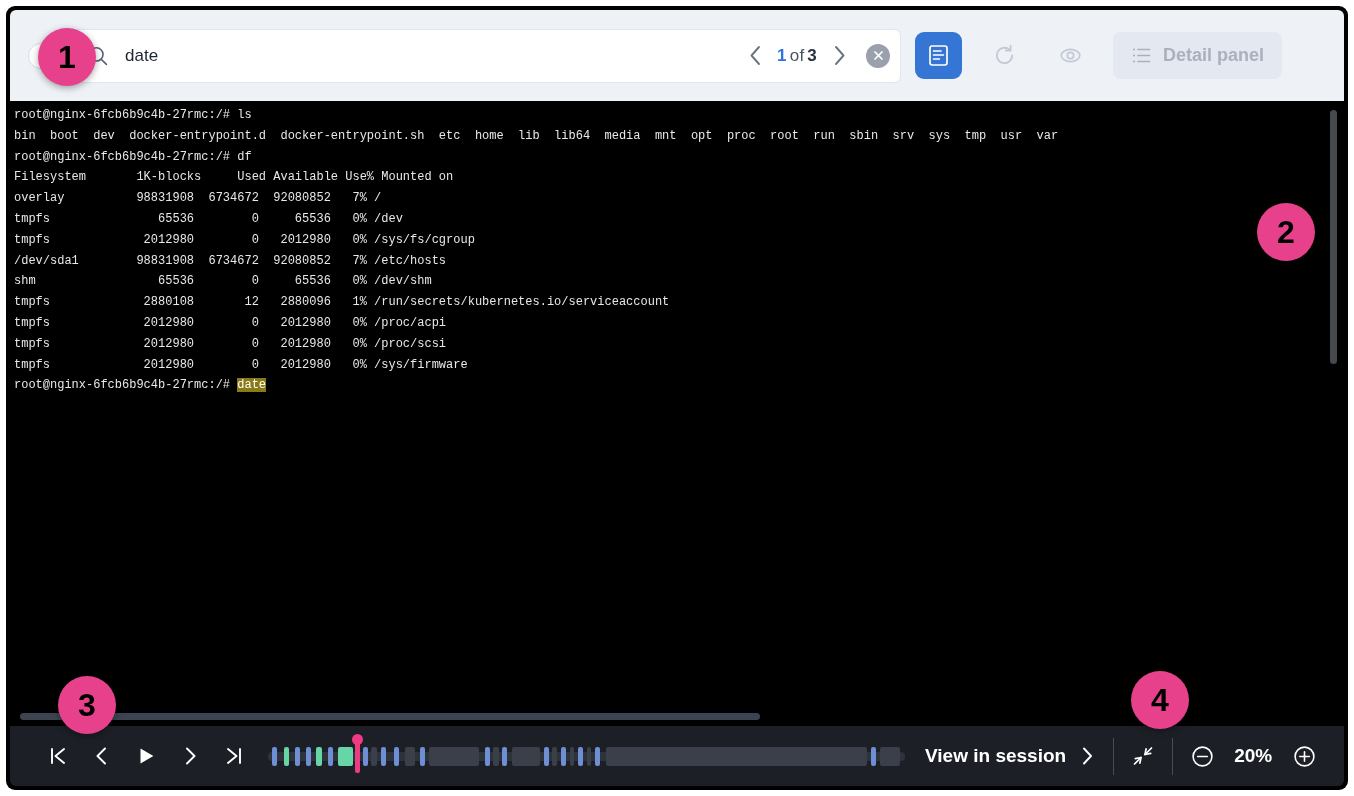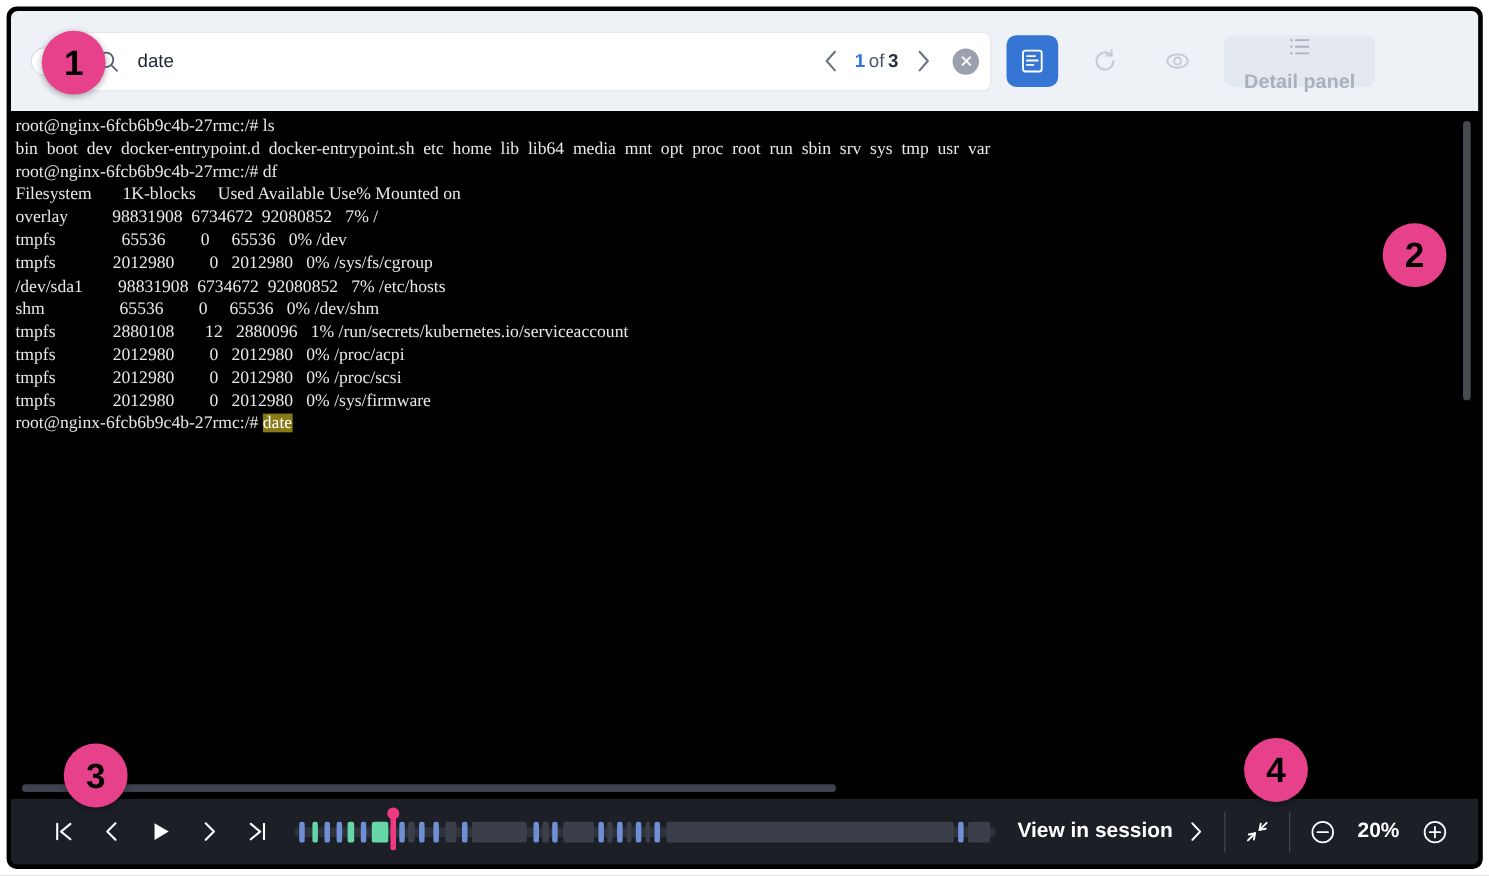--- a/index.html
+++ b/index.html
@@ -184,36 +184,35 @@
     padding: 0 18px;
     border-radius: 8px;
     background: #e4e8f0;
     color: #aab1bd;
     font-size: 18px;
     font-weight: 700;
     border: none;
     cursor: pointer;
     margin-left: 19px;
     white-space: nowrap;
-    flex-direction: column;
   }
 
   
   .terminal-wrap {
     position: relative;
     flex: 1 1 auto;
     background: #000000;
     overflow: hidden;
   }
 
   .terminal {
     position: absolute;
     left: 0; top: 4px; right: 0; bottom: 0;
-    font-family: Liberation Serif, serif;
-    font-size: 16px;
+    font-family: Liberation Mono, monospace;
+    font-size: 12px;
     line-height: 20.8px;
     color: #e8e8e8;
     white-space: pre;
     padding-left: 4px;
     letter-spacing: 0px;
   }
   .term-line { height: 20.8px; }
   .hl {
     background: #8a7a17;
     color: #ffffff;

